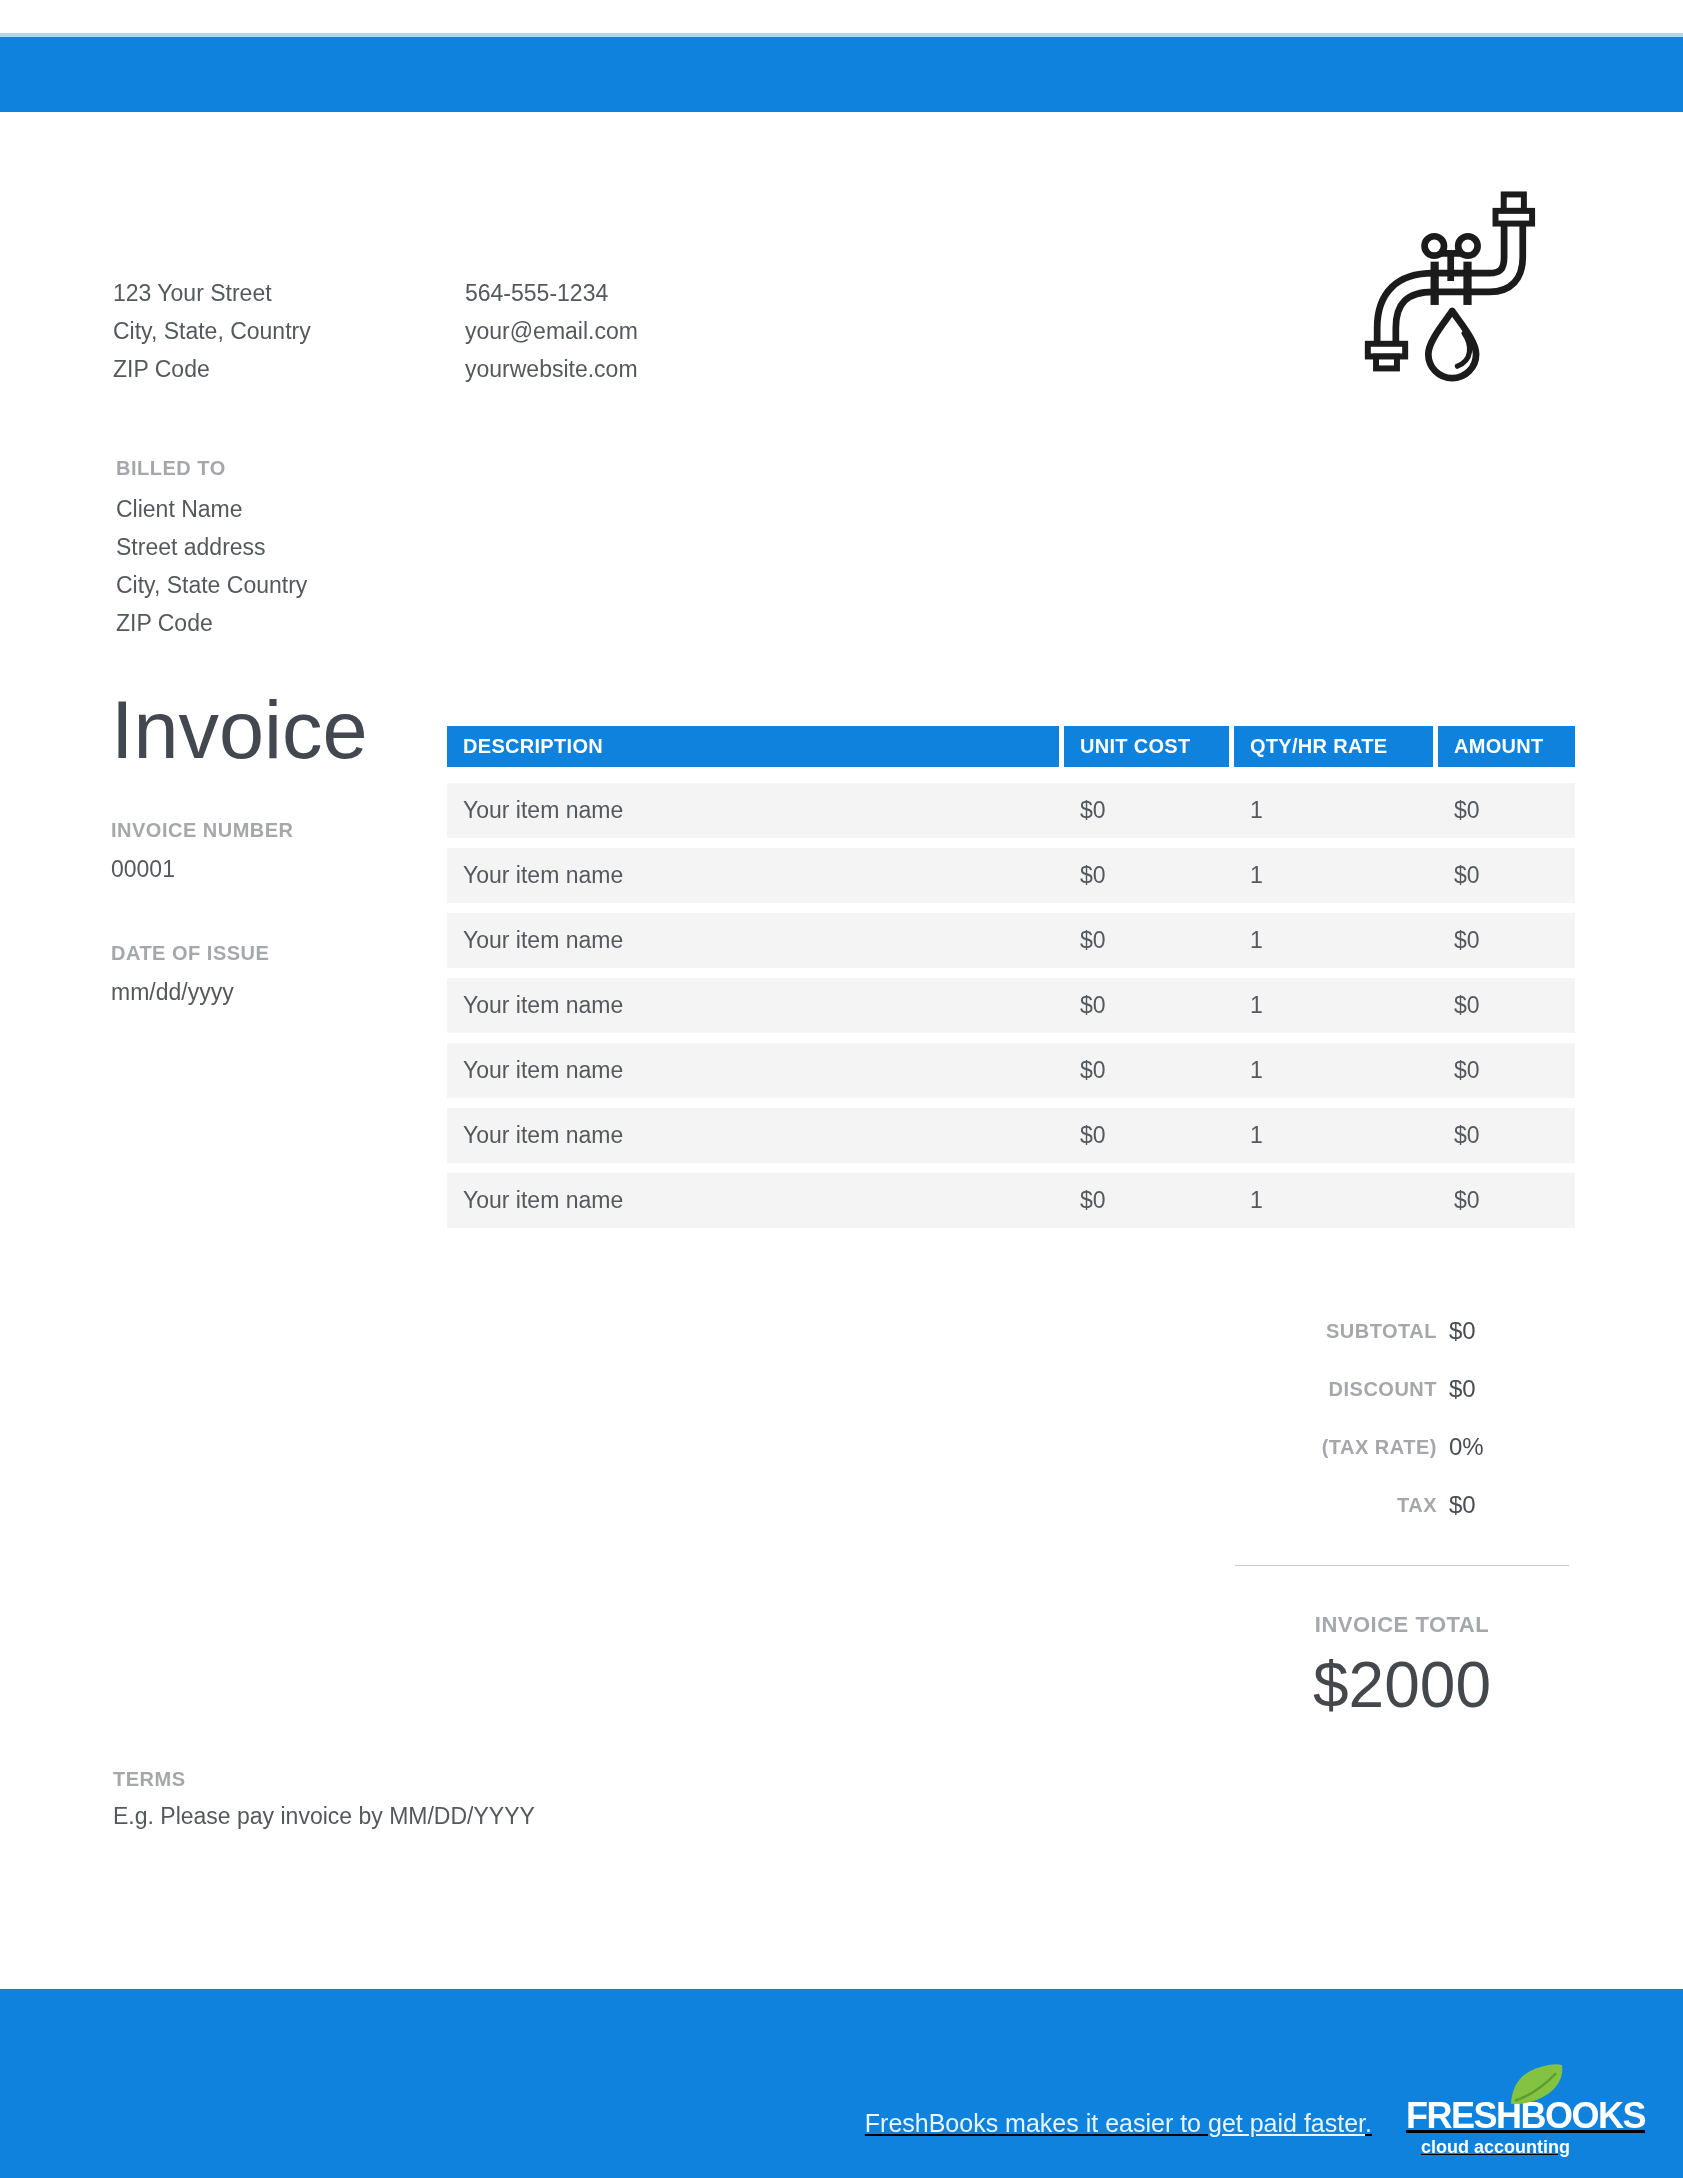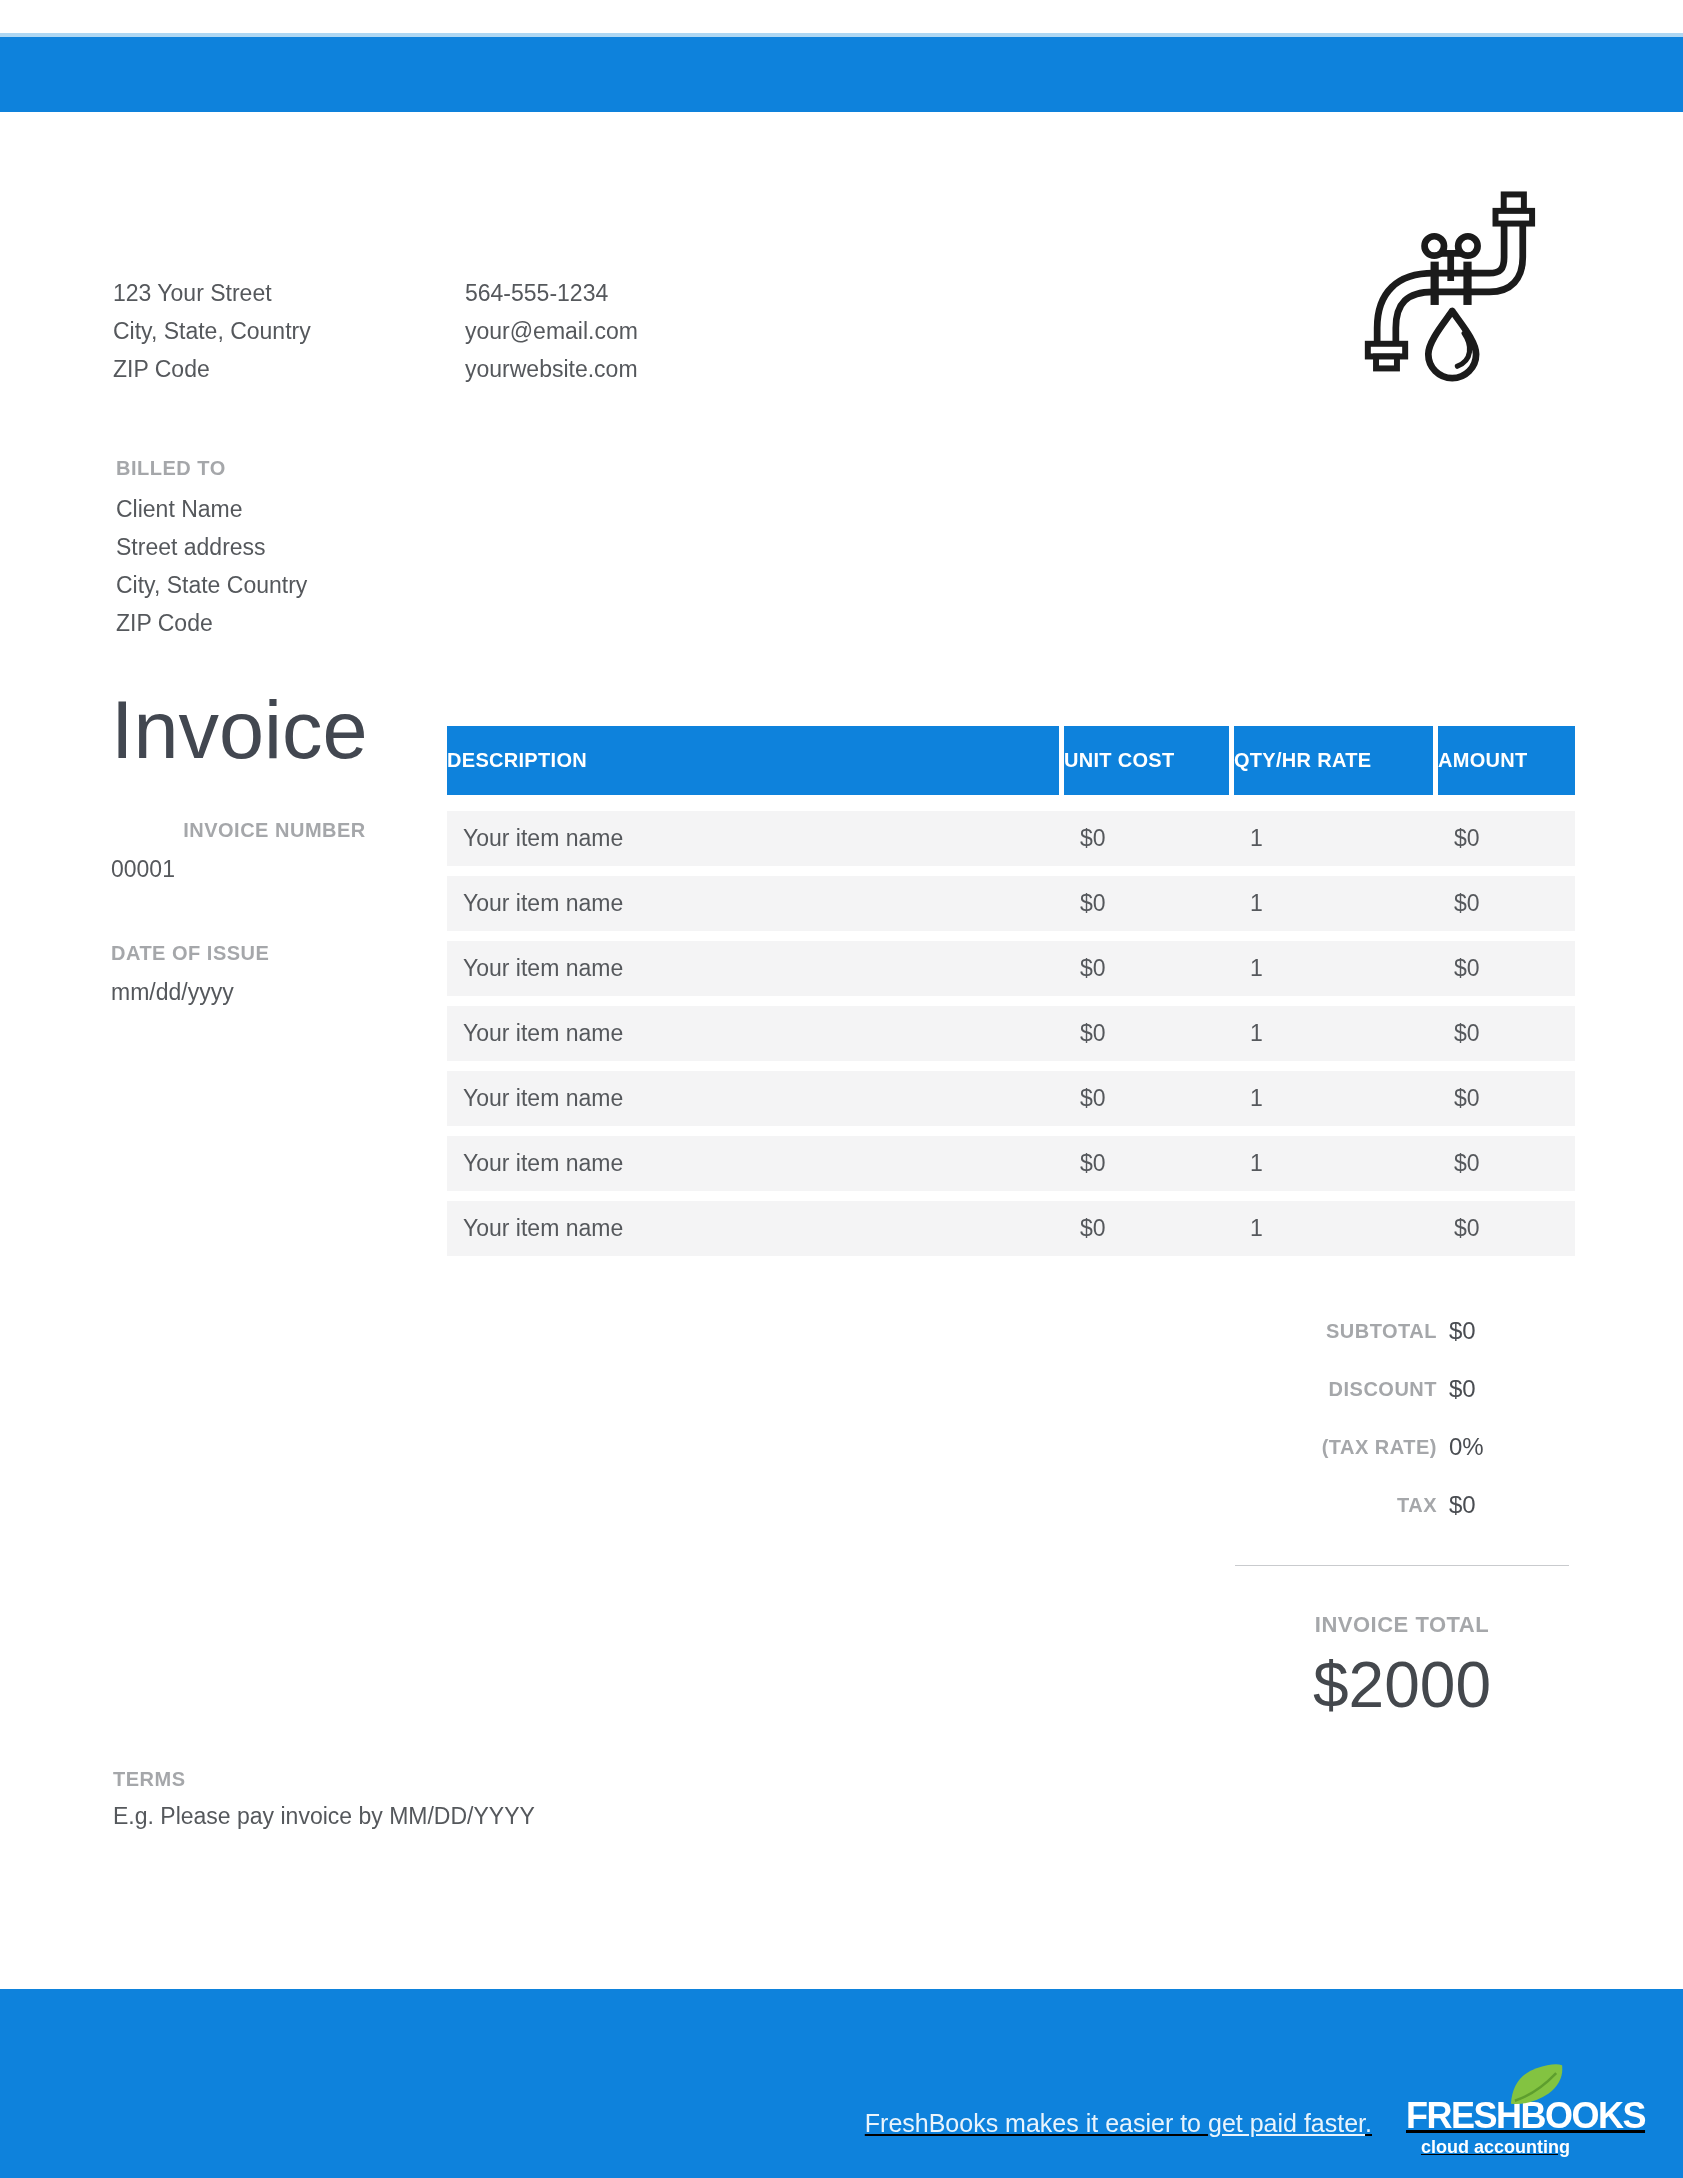--- a/index.html
+++ b/index.html
@@ -20,29 +20,29 @@
   .company-col.address { width:352px; }
   
   .billed { position:absolute; left:116px; top:457px; }
   .sec-label { font-size:20px; font-weight:700; color:#A5A7AA; letter-spacing:0.5px; }
   .billed-lines { font-size:23px; line-height:38px; color:#55585C; margin-top:10px; }
   
   .hero-icon { position:absolute; left:1329px; top:170px; }
   
   .invoice-meta { position:absolute; left:111px; top:688px; width:327px; }
   .invoice-title { font-size:81px; line-height:85px; font-weight:400; color:#424750; margin:0; }
-  .meta-label-1 { margin-top:46px;text-align:center; }
+  .meta-label-1 { margin-top:46px; }
   .meta-label-2 { margin-top:59px; }
   .meta-value { font-size:23px; color:#55585C; margin-top:14px; }
   
   .items-table { position:absolute; left:447px; top:726px; width:1128px; }
   .thead { display:grid; grid-template-columns:612px 165px 199px 137px; column-gap:5px; }
   .th {
     background:#0E82DC; color:#ffffff; font-size:20px; font-weight:700; letter-spacing:0.3px;
-    height:69px; display:flex; align-items:center; box-sizing:border-box;
+    height:41px; display:flex; align-items:center; padding-left:16px; box-sizing:border-box;
   }
   .tr {
     display:grid; grid-template-columns:617px 170px 204px 137px;
     background:#F4F4F5; height:55px; margin-top:10px; align-items:center;
     font-size:23px; color:#55585C;
   }
   .tr.first { margin-top:16px; }
   .td { padding-left:16px; }
   
   .totals { position:absolute; left:1235px; top:1302px; width:334px; }

